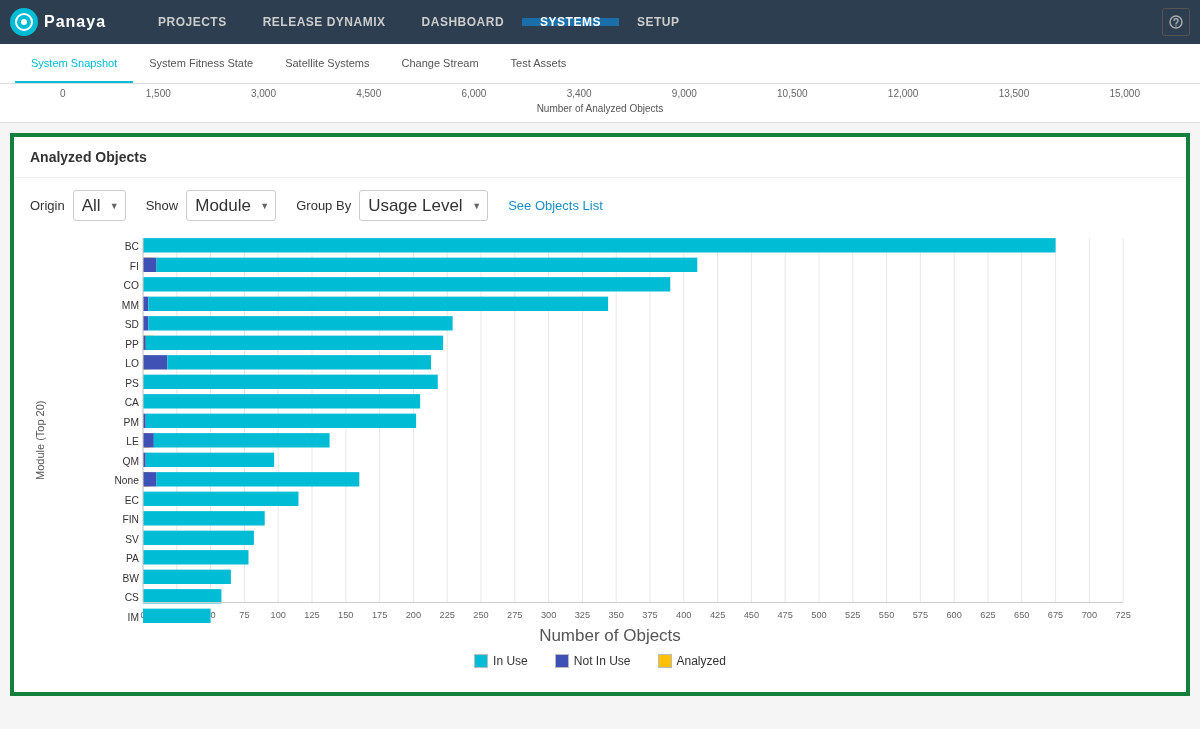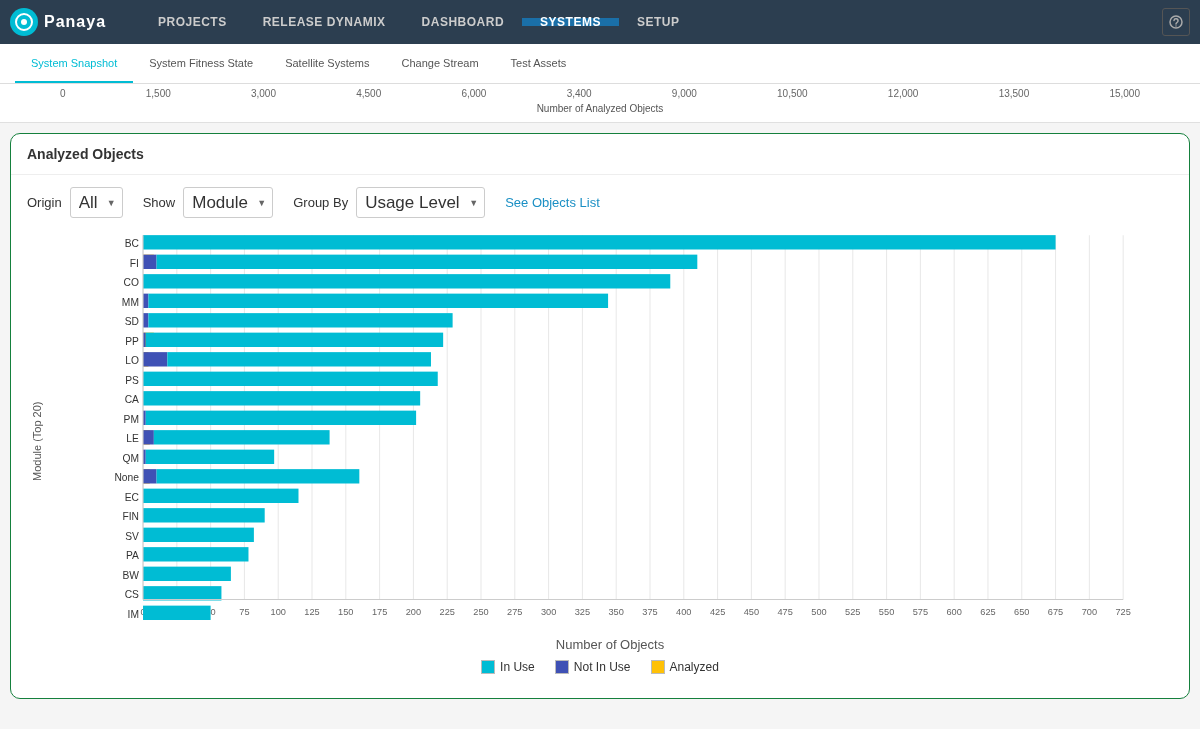--- a/index.html
+++ b/index.html
@@ -120,22 +120,22 @@
       text-align: center;
       font-size: 10px;
       color: #555;
       margin-top: 2px;
     }
 
     
     .main-content {
       background: white;
       margin: 10px;
-      border: 1px solid #15803d;
-      border-radius: 10px;
+      border: 4px solid #15803d;
+      border-radius: 0;
     }
     .section-title {
       padding: 12px 16px;
       font-size: 14px;
       font-weight: bold;
       color: #333;
       border-bottom: 1px solid #eee;
     }
 
     
@@ -198,30 +198,30 @@
       color: #555;
       display: flex;
       align-items: center;
       justify-content: center;
       min-width: 20px;
       padding: 0 4px;
       white-space: nowrap;
     }
     .x-axis-title {
       text-align: center;
-      font-size: 13px;
+      font-size: 17px;
       color: #555;
-      margin-top: 14px;
+      margin-top: 0;
     }
 
     
     .legend {
       display: flex;
       justify-content: center;
-      gap: 20px;
+      gap: 27px;
       padding: 8px 0 4px;
       font-size: 12px;
     }
     .legend-item {
       display: flex;
       align-items: center;
       gap: 5px;
     }
     .legend-box {
       width: 14px;

